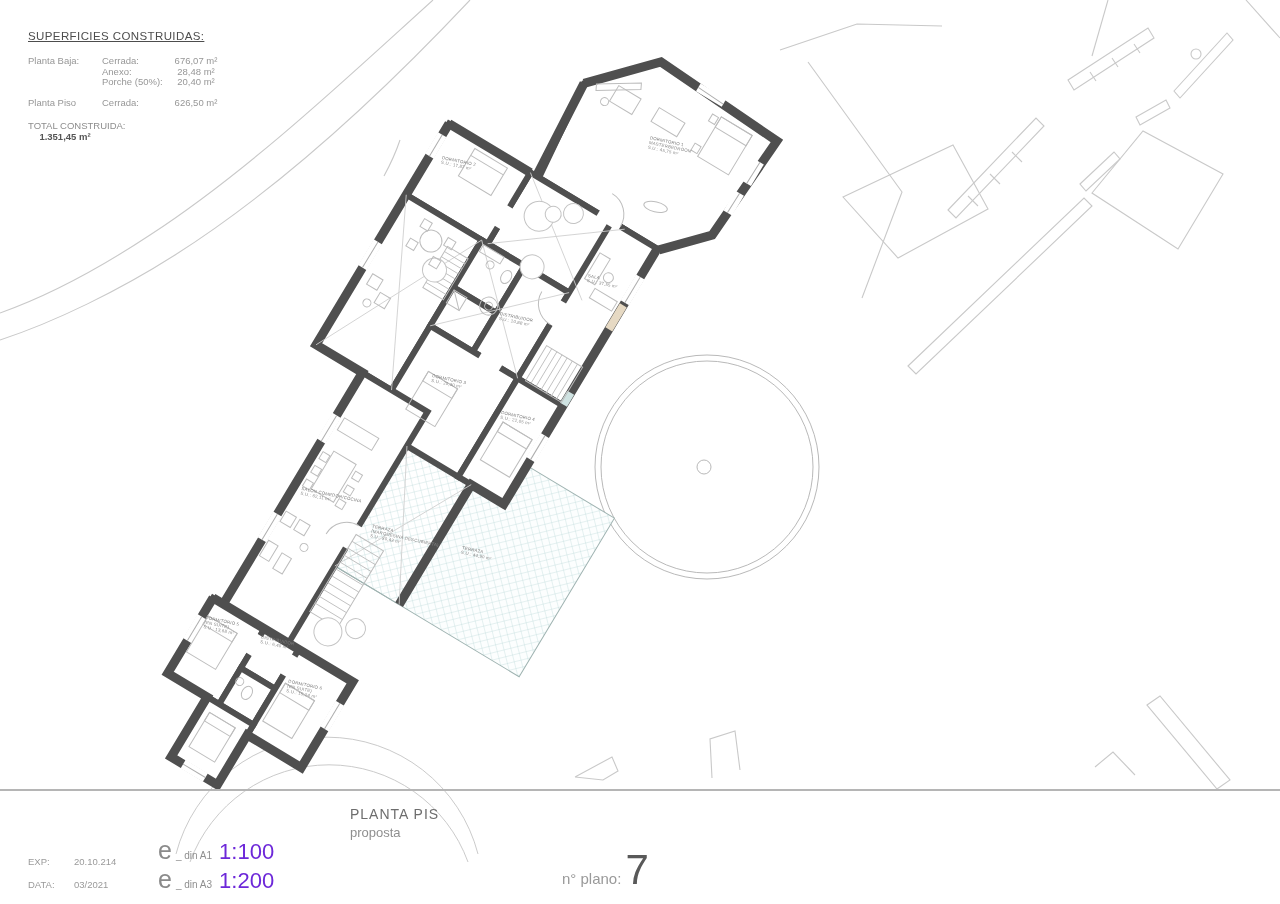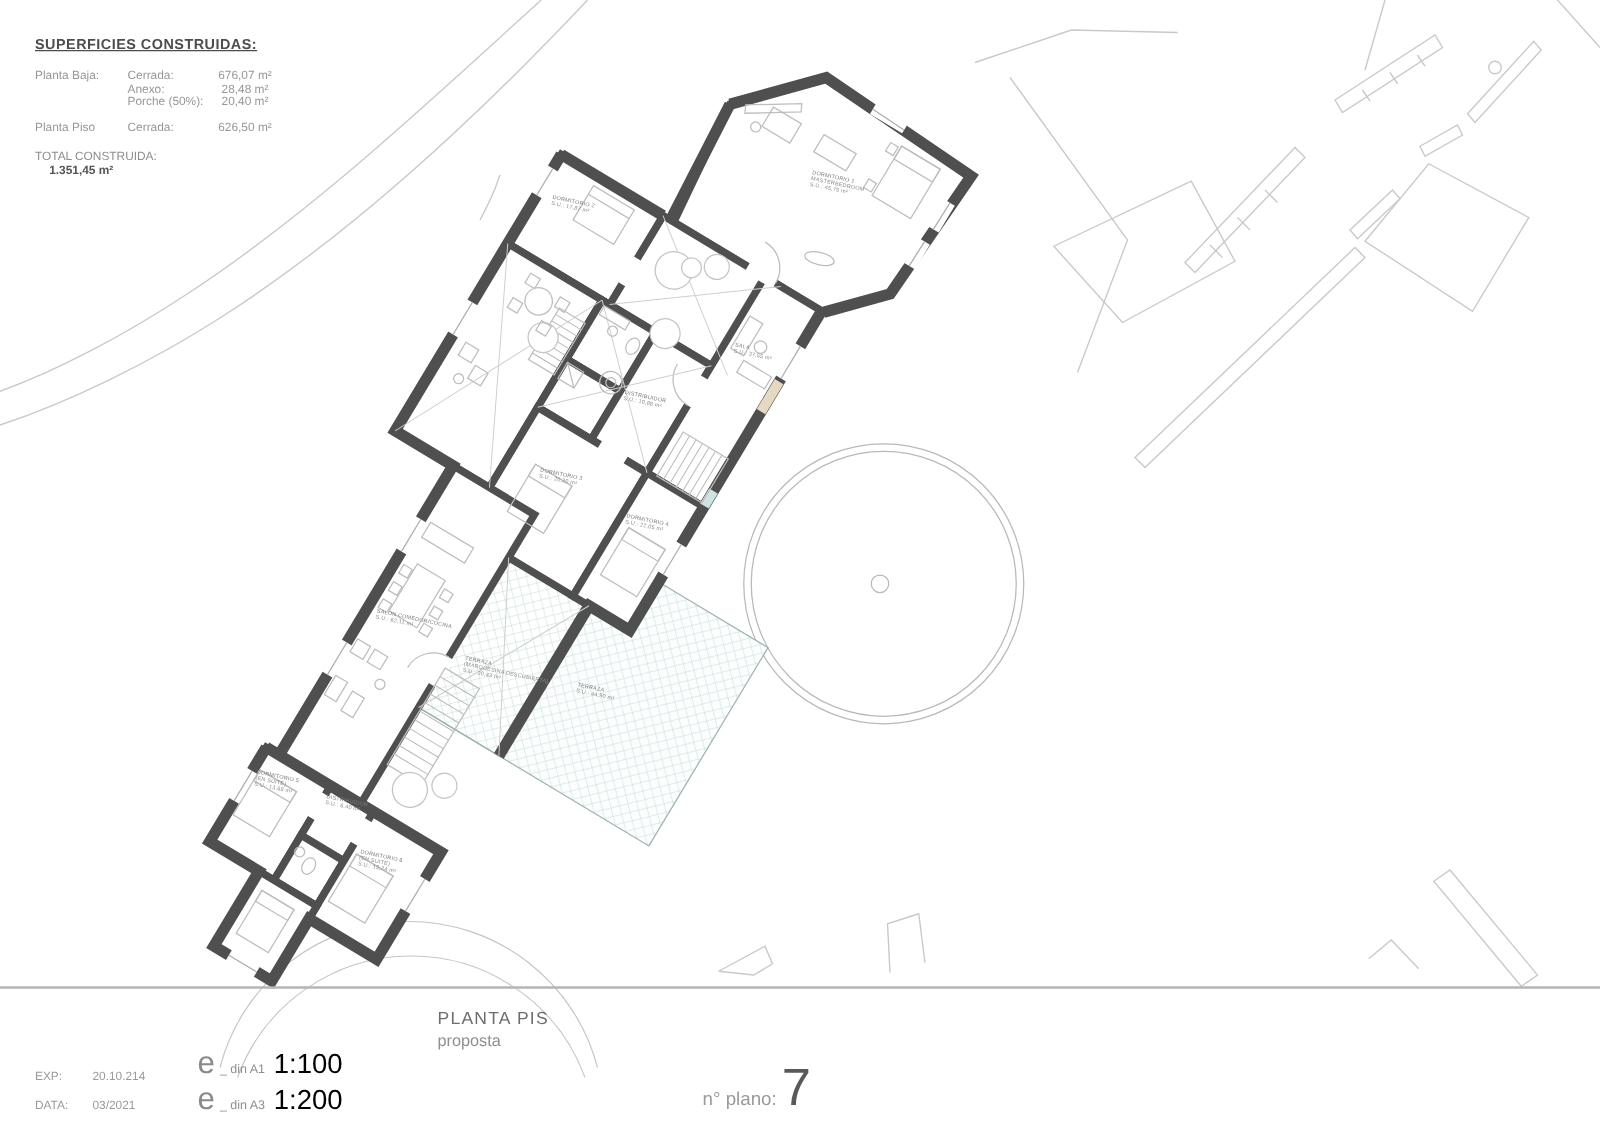--- a/index.html
+++ b/index.html
@@ -23,41 +23,41 @@
   .tree{fill:#fff;stroke:#c4c4c4;stroke-width:1}
   .winw{fill:#fff;stroke:none}
   .winl{stroke:#adadad;stroke-width:1}
   .arc{fill:none;stroke:#c4c4c4;stroke-width:.9}
   .roomlabel{font-size:4.4px;fill:var(--txgray);letter-spacing:.2px}
   .roomlabel .t1{fill:#7c7c7c}
   .circ{fill:none;stroke:#b9b9b9;stroke-width:1}
 
   
   .superficies{position:absolute;left:28px;top:30px;width:200px;color:var(--txgray)}
-  .superficies h1{font-size:11.5px;font-weight:bold;color:#4d4d4d;
+  .superficies h1{font-size:11.5px;font-weight:normal;color:#4d4d4d;
     text-decoration:underline;letter-spacing:.4px;margin-bottom:14px}
   .srow{display:grid;grid-template-columns:74px 62px 1fr;font-size:9.5px;
     line-height:10.5px;color:#979797}
   .srow .v{text-align:center;white-space:nowrap}
   .sgap{height:10px}
   .srow.total{margin-top:3px}
   .srow.total .c1{color:#8d8d8d}
   .srow.total .v{font-weight:bold;color:#555}
 
   
   .rule{position:absolute;left:0;right:0;top:789px;height:2px;background:#b5b5b5}
   .tb-title{position:absolute;left:160px;top:797px;font-size:23px;color:#5f5f5f;
     letter-spacing:3px}
   .tb-meta{position:absolute;left:28px;top:856px;font-size:9.5px;color:#9a9a9a}
   .tb-meta .mrow{display:grid;grid-template-columns:46px auto;margin-bottom:12px}
   .tb-scales{position:absolute;left:158px;top:836px;color:#7d7d7d}
   .scalerow{display:flex;align-items:baseline;height:29px}
   .scalerow .e{font-size:25px;color:#8a8a8a}
   .scalerow .din{font-size:10px;margin:0 7px 0 4px;color:#8f8f8f}
-  .scalerow .ratio{font-size:22px;color:#000000}
+  .scalerow .ratio{font-size:22px;color:#6d28d9}
   .tb-drawing{position:absolute;left:350px;top:806px;color:#6d6d6d}
   .tb-drawing .dn{font-size:14px;letter-spacing:1px}
   .tb-drawing .ds{font-size:13px;color:#8f8f8f;margin-top:3px}
   .tb-num{position:absolute;left:562px;top:848px;display:flex;align-items:baseline}
   .tb-num .lbl{font-size:15px;color:#9a9a9a}
   .tb-num .num{font-size:42px;font-weight:300;color:#595959;margin-left:4px;line-height:44px}
 </style>
 </head>
 <body>
 

